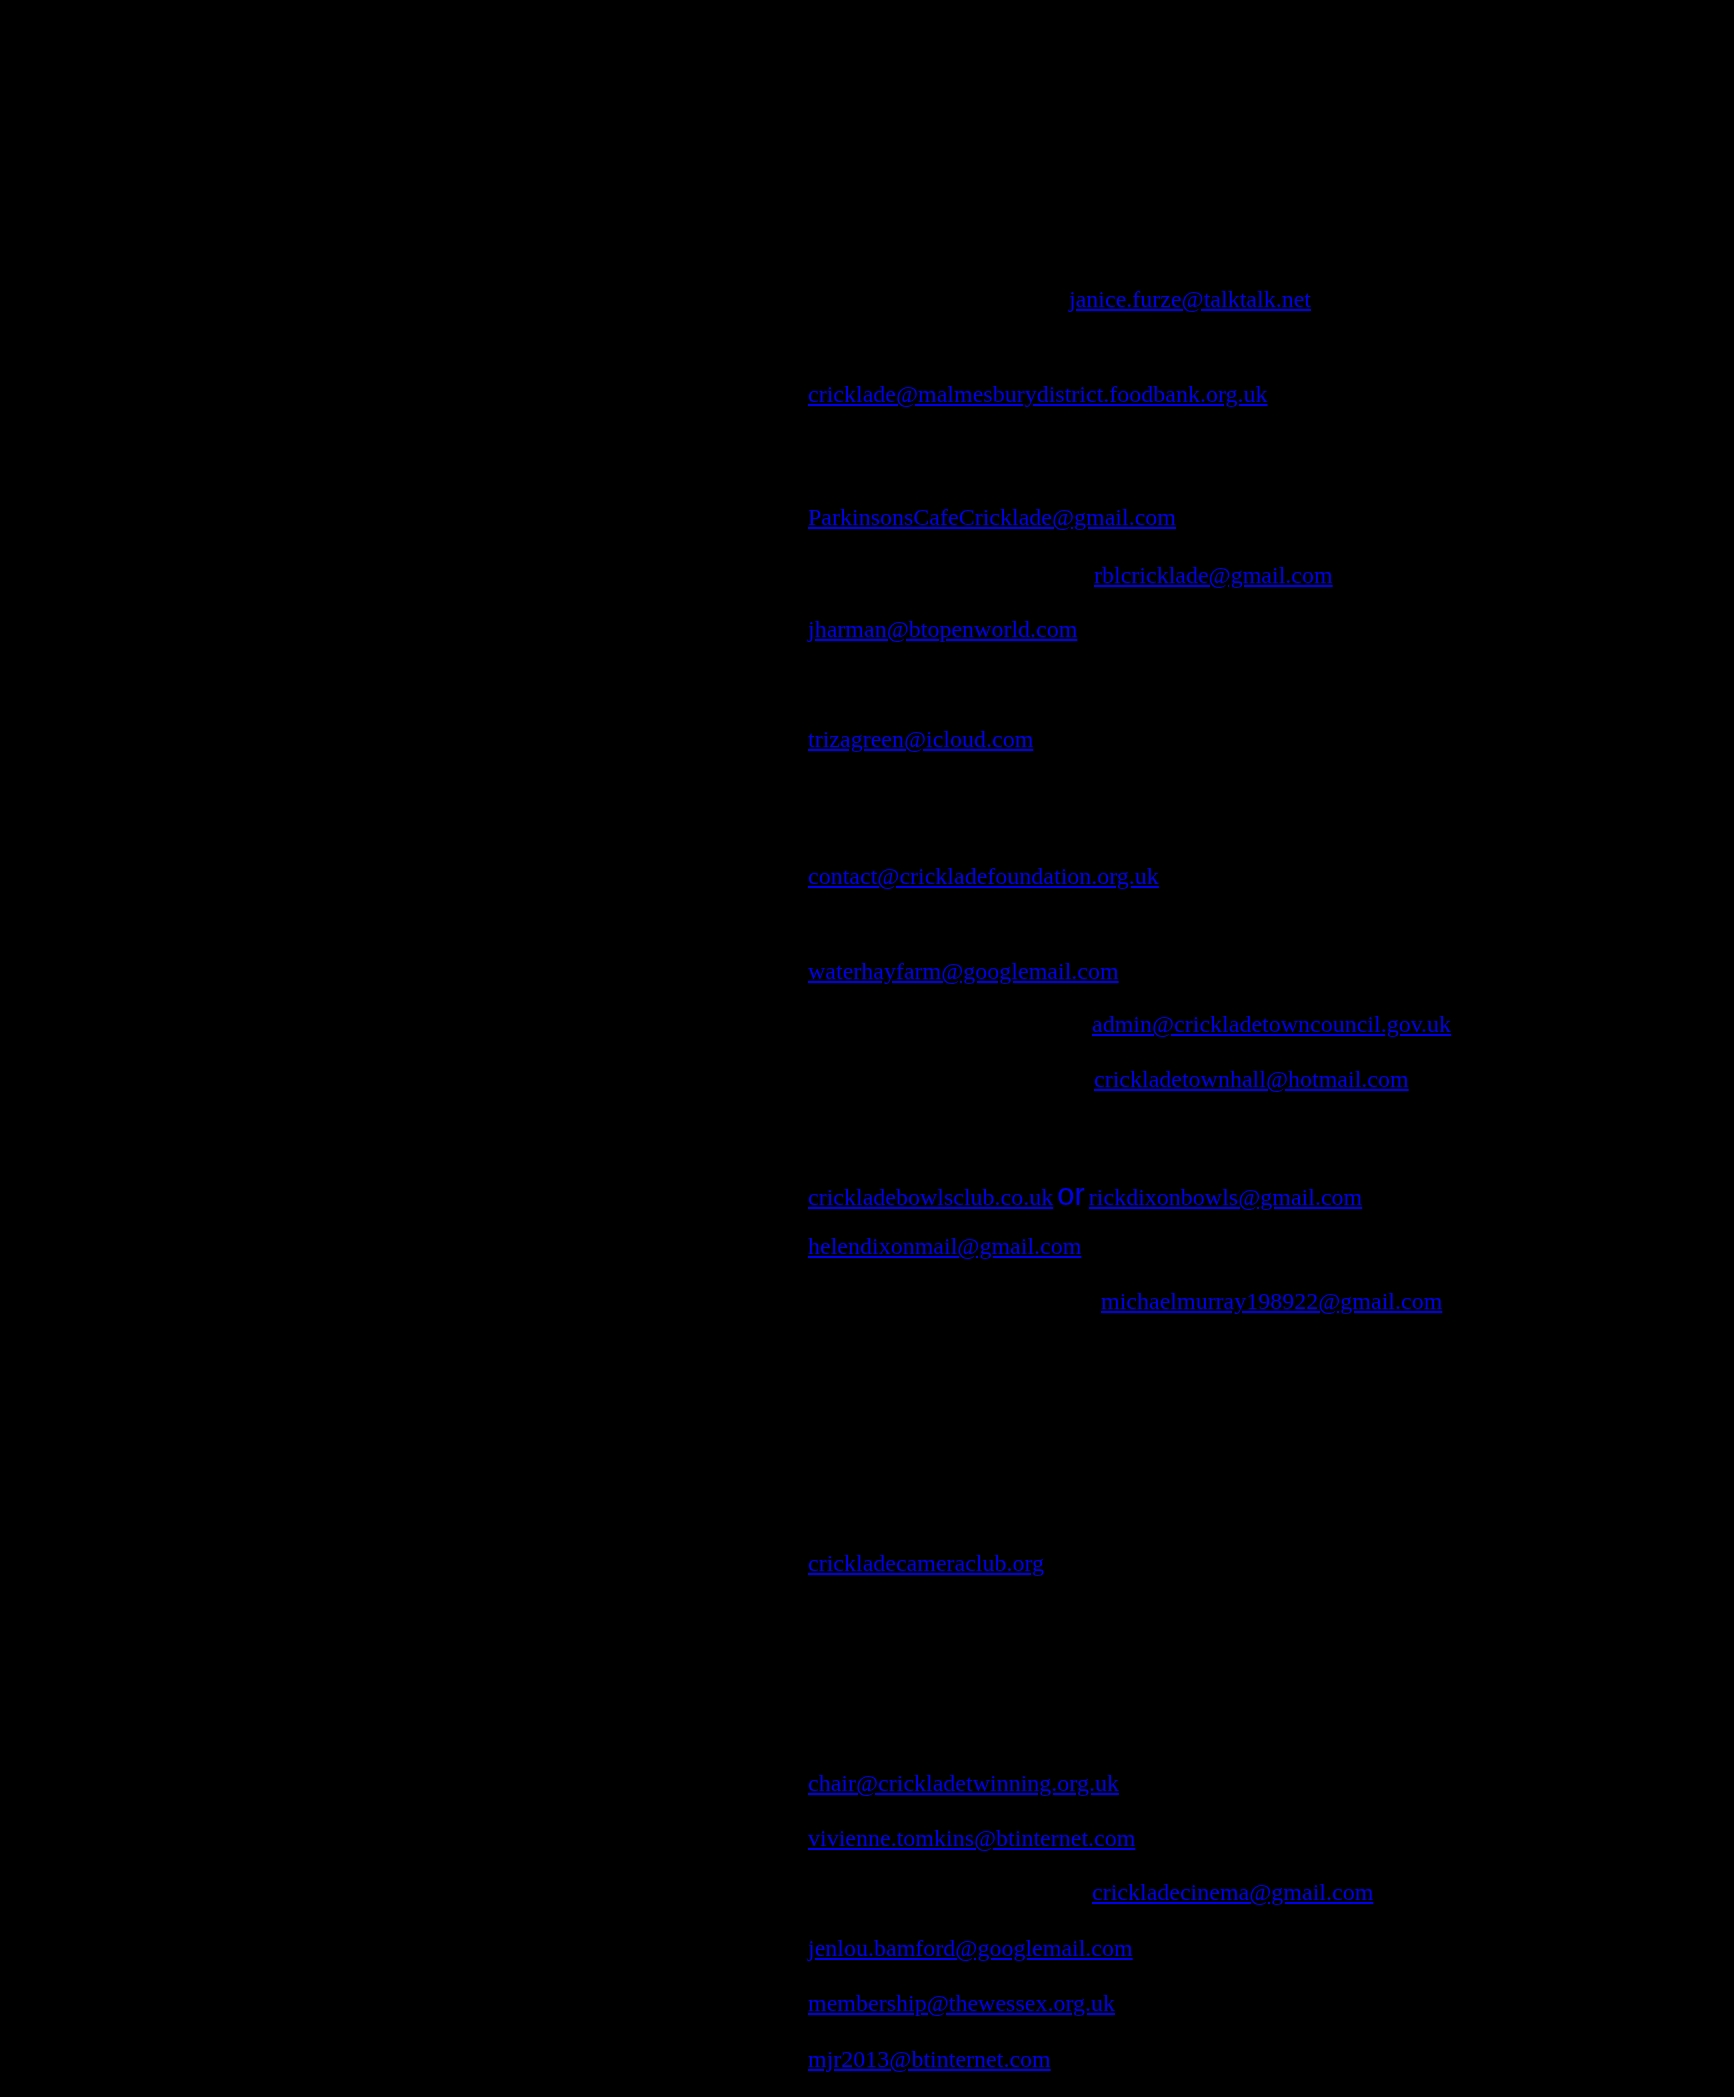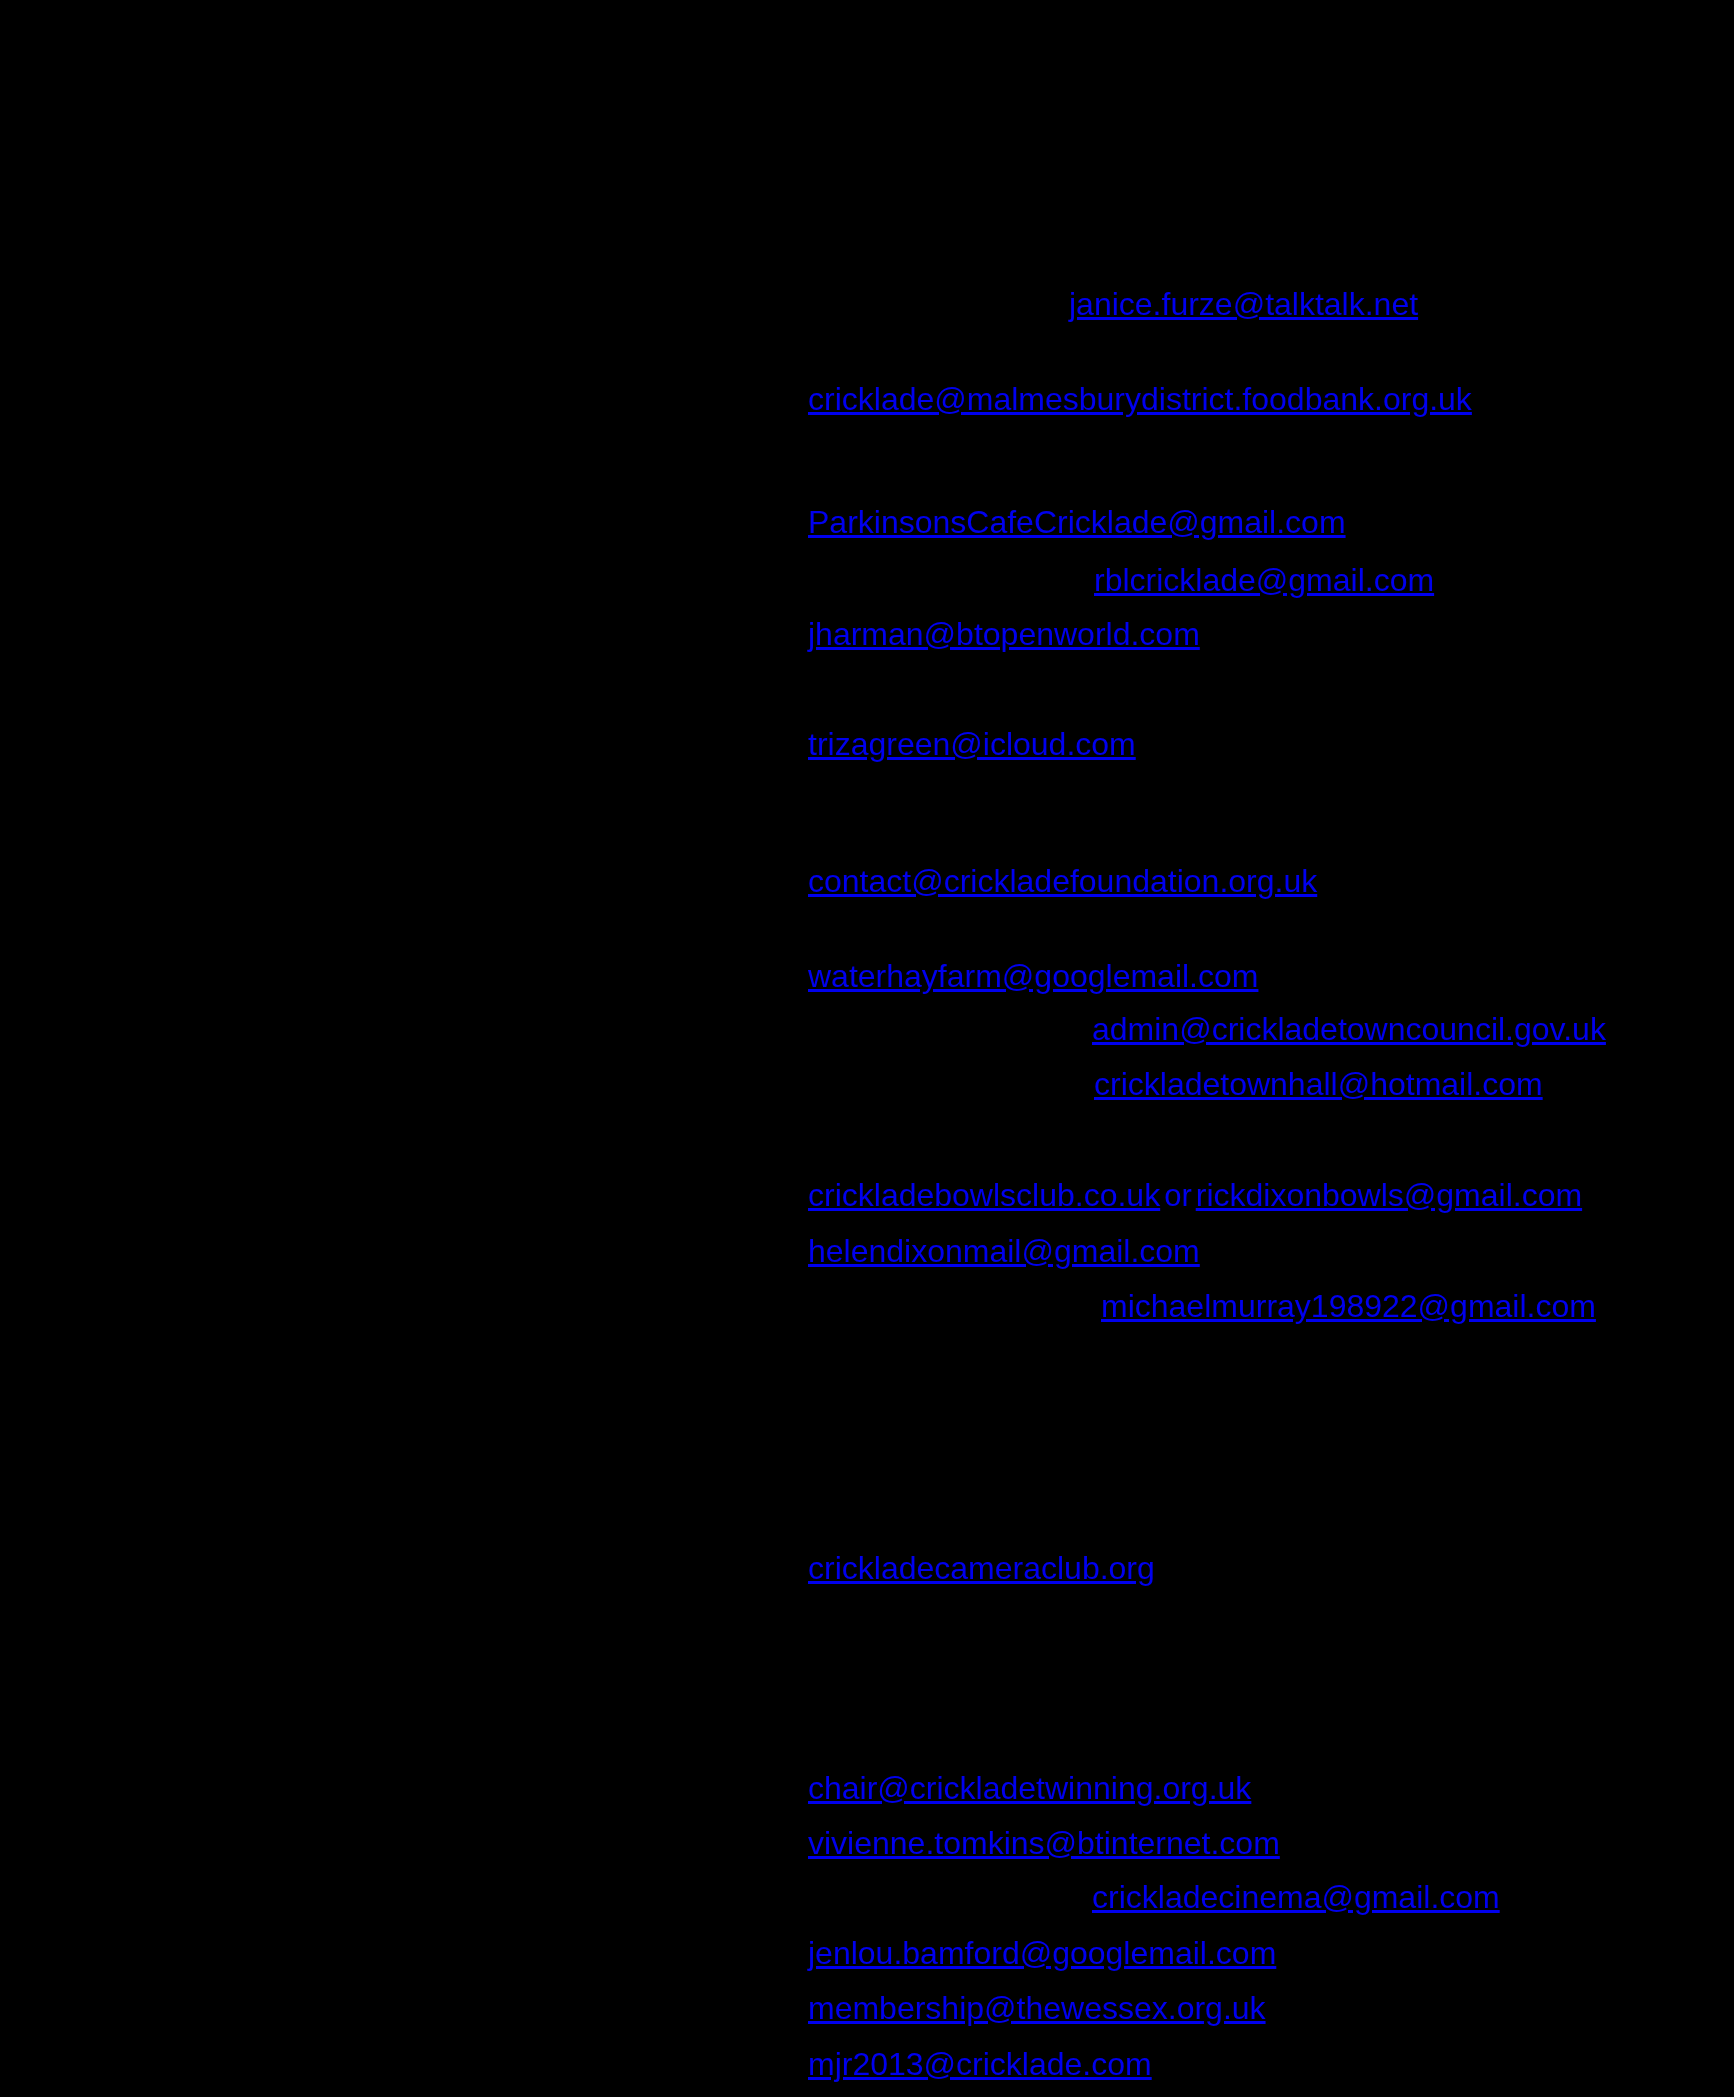--- a/index.html
+++ b/index.html
@@ -13,26 +13,27 @@
     position: relative;
     overflow: hidden;
     font-family: "Liberation Sans", sans-serif;
   }
   .page {
     position: absolute;
     inset: 0;
   }
   .doc-link {
     position: absolute;
-    font-size: 32px;
+    font-size: 24px;
     line-height: 1.15;
     color: var(--link-color, #0000EE);
     text-decoration: underline;
     white-space: nowrap;
     cursor: pointer;
+    font-family: Liberation Serif, serif;
   }
   .doc-line {
     position: absolute;
     font-size: 31px;
     line-height: 1.15;
     white-space: nowrap;
   }
   .doc-line .doc-link {
     position: static;
   }
@@ -63,16 +64,16 @@
   </div>
 
   <a class="doc-link" style="left:808px;  top:1233px">helendixonmail@gmail.com</a>
   <a class="doc-link" style="left:1101px; top:1288px">michaelmurray198922@gmail.com</a>
   <a class="doc-link" style="left:808px;  top:1550px">crickladecameraclub.org</a>
   <a class="doc-link" style="left:808px;  top:1770px">chair@crickladetwinning.org.uk</a>
   <a class="doc-link" style="left:808px;  top:1825px">vivienne.tomkins@btinternet.com</a>
   <a class="doc-link" style="left:1092px; top:1879px">crickladecinema@gmail.com</a>
   <a class="doc-link" style="left:808px;  top:1935px">jenlou.bamford@googlemail.com</a>
   <a class="doc-link" style="left:808px;  top:1990px">membership@thewessex.org.uk</a>
-  <a class="doc-link" style="left:808px;  top:2046px">mjr2013@cricklade.com</a>
+  <a class="doc-link" style="left:808px;  top:2046px">mjr2013@btinternet.com</a>
 
 </div>
 
 
 </body></html>

